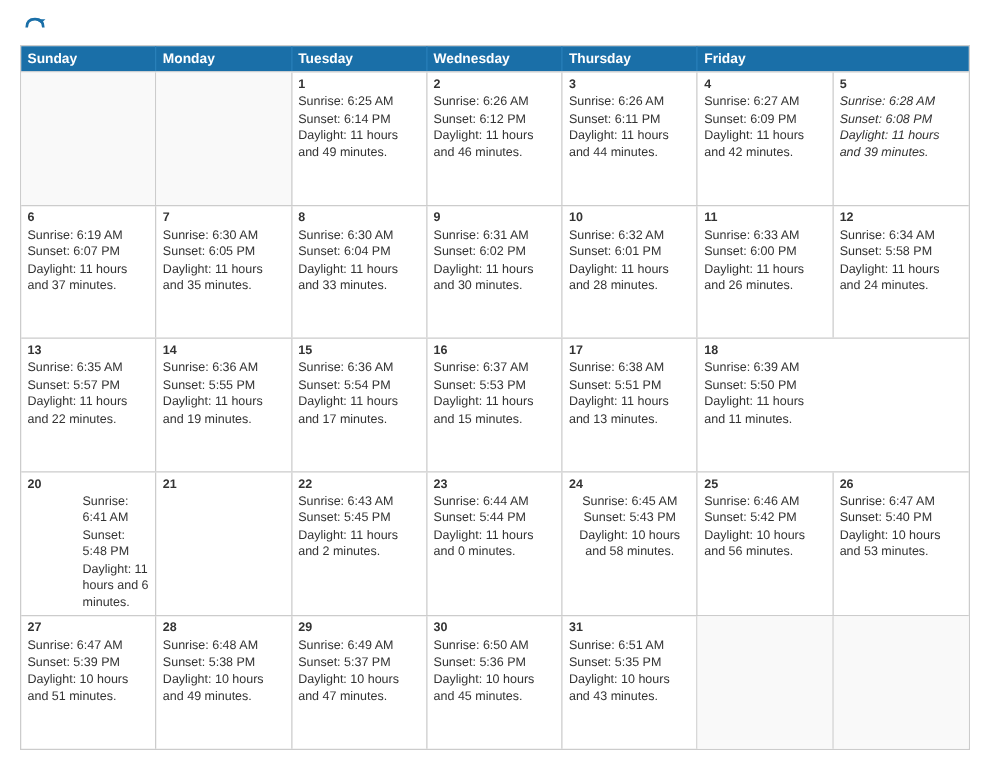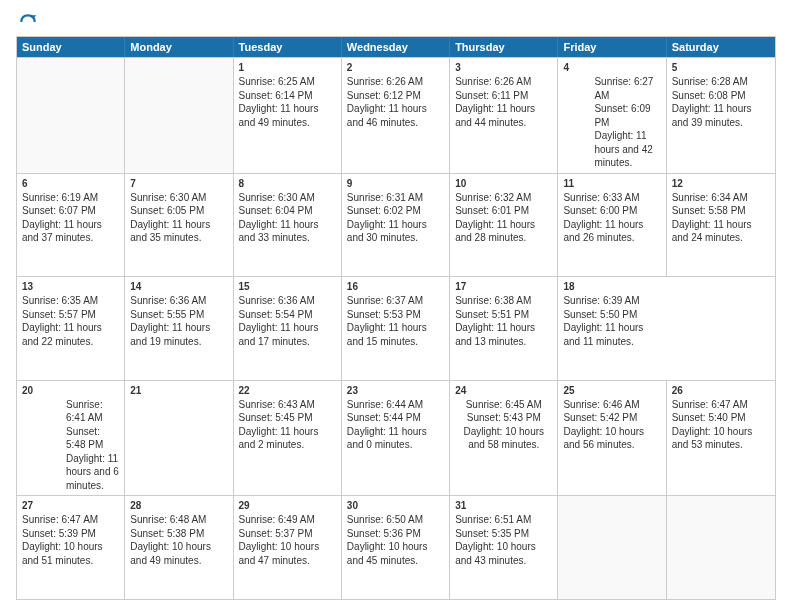--- a/index.html
+++ b/index.html
@@ -133,21 +133,20 @@
   </div>
 
   <div class="calendar">
     <div class="cal-header">
     <div class="cal-header-cell">Sunday</div>
         <div class="cal-header-cell">Monday</div>
         <div class="cal-header-cell">Tuesday</div>
         <div class="cal-header-cell">Wednesday</div>
         <div class="cal-header-cell">Thursday</div>
         <div class="cal-header-cell">Friday</div>
-        <div class="cal-header-cell">Saturday</div>
       </div>
     <div class="cal-body">
     <div class="cal-row">
           <div class="cal-cell empty"></div>
           <div class="cal-cell empty"></div>
           <div class="cal-cell">
             <div class="day-num">1</div>
             <div class="cell-text" style="white-space: pre-line;">Sunrise: 6:25 AM
 Sunset: 6:14 PM
 Daylight: 11 hours and 49 minutes.</div>
@@ -159,27 +158,27 @@
 Daylight: 11 hours and 46 minutes.</div>
           </div>
           <div class="cal-cell">
             <div class="day-num">3</div>
             <div class="cell-text" style="white-space: pre-line;">Sunrise: 6:26 AM
 Sunset: 6:11 PM
 Daylight: 11 hours and 44 minutes.</div>
           </div>
           <div class="cal-cell">
             <div class="day-num">4</div>
-            <div class="cell-text" style="white-space: pre-line; margin-left: 31px;">Sunrise: 6:27 AM
+            <div class="cell-text" style="white-space: pre-line;">Sunrise: 6:27 AM
 Sunset: 6:09 PM
 Daylight: 11 hours and 42 minutes.</div>
           </div>
           <div class="cal-cell">
             <div class="day-num">5</div>
-            <div class="cell-text" style="white-space: pre-line;">Sunrise: 6:28 AM
+            <div class="cell-text" style="white-space: pre-line; font-style: italic;">Sunrise: 6:28 AM
 Sunset: 6:08 PM
 Daylight: 11 hours and 39 minutes.</div>
           </div>
         </div>
         <div class="cal-row">
           <div class="cal-cell">
             <div class="day-num">6</div>
             <div class="cell-text" style="white-space: pre-line;">Sunrise: 6:19 AM
 Sunset: 6:07 PM
 Daylight: 11 hours and 37 minutes.</div>

